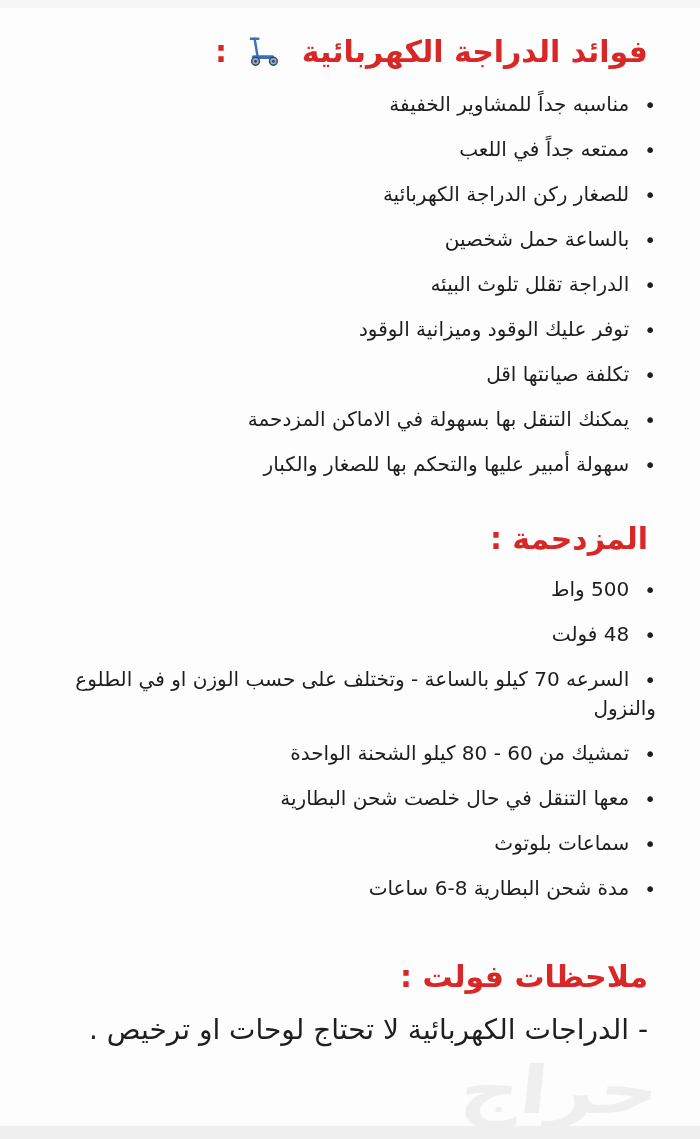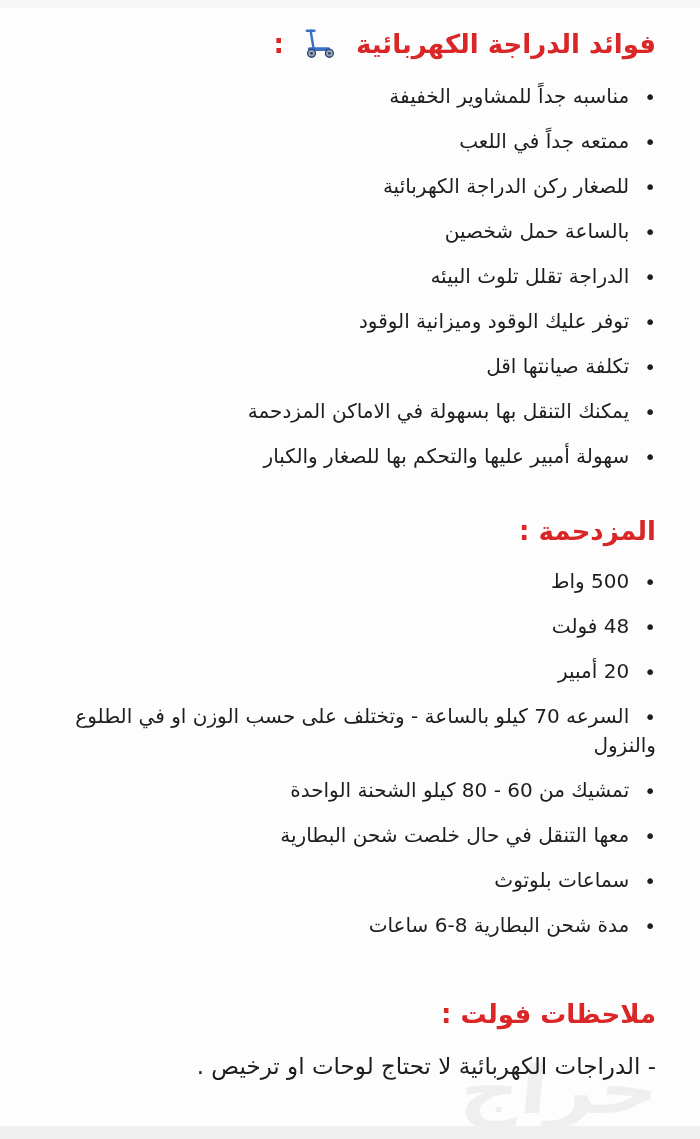--- a/index.html
+++ b/index.html
@@ -43,24 +43,24 @@
     letter-spacing: 4px;
     user-select: none;
   }
   .content {
     position: relative;
     z-index: 1;
     padding: 26px 44px 0 30px;
     color: #1e1e1e;
   }
   .heading {
-    margin: 0;
+    margin: 8px;
     color: #d92626;
     font-weight: bold;
-    font-size: 26px;
+    font-size: 30px;
     line-height: 36px;
   }
   .heading .colon {
     margin-right: 8px;
   }
   .scooter {
     display: inline-block;
     vertical-align: middle;
     margin: 0 10px 6px 2px;
     line-height: 0;
@@ -83,22 +83,22 @@
     top: 1px;
     color: #1e1e1e;
   }
   .section-specs {
     margin-top: 42px;
   }
   .section-notes {
     margin-top: 56px;
   }
   .note {
-    margin: 20px 0 0 0;
-    font-size: 23px;
+    margin: 20px 8px 0 0;
+    font-size: 28px;
     line-height: 29px;
   }
 </style>
 </head>
 <body>
 
 <div class="page">
   <div class="strip-top"></div>
 
   <div class="watermark">حراج</div>
@@ -133,21 +133,20 @@
       <li>تكلفة صيانتها اقل</li>
       <li>يمكنك التنقل بها بسهولة في الاماكن المزدحمة</li>
       <li>سهولة أمبير عليها والتحكم بها للصغار والكبار</li>
     </ul>
 
     <h2 class="heading section-specs">المزدحمة :</h2>
 
     <ul class="list">
       <li>500 واط</li>
       <li>48 فولت</li>
-      <li>20 أمبير</li>
       <li>السرعه 70 كيلو بالساعة - وتختلف على حسب الوزن او في الطلوع والنزول</li>
       <li>تمشيك من 60 - 80 كيلو الشحنة الواحدة</li>
       <li>معها التنقل في حال خلصت شحن البطارية</li>
       <li>سماعات بلوتوث</li>
       <li>مدة شحن البطارية 8-6 ساعات</li>
     </ul>
 
     <h2 class="heading section-notes">ملاحظات فولت :</h2>
 
     <p class="note">- الدراجات الكهربائية لا تحتاج لوحات او ترخيص .</p>

